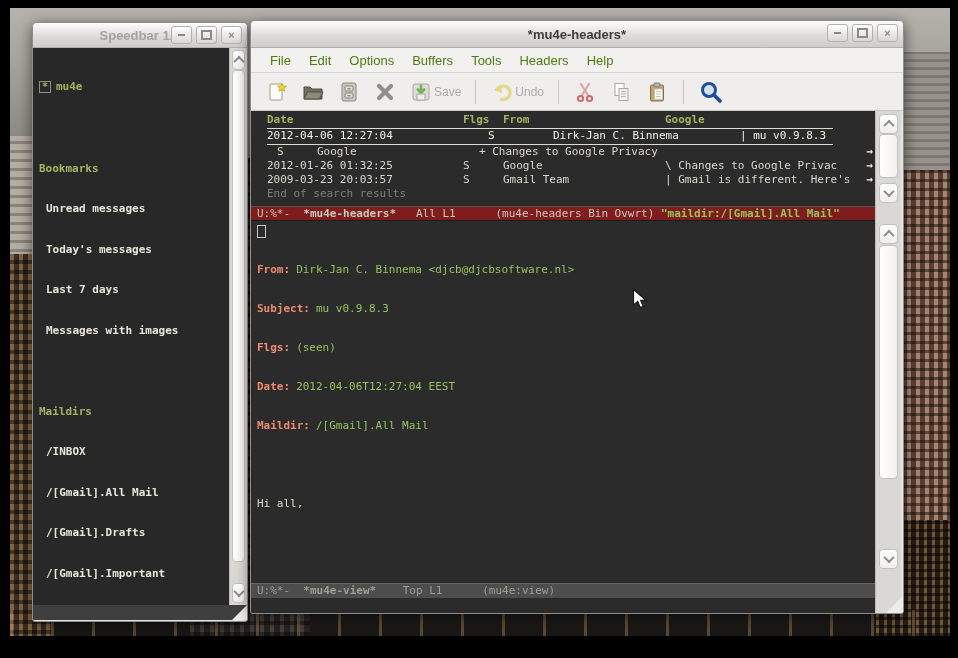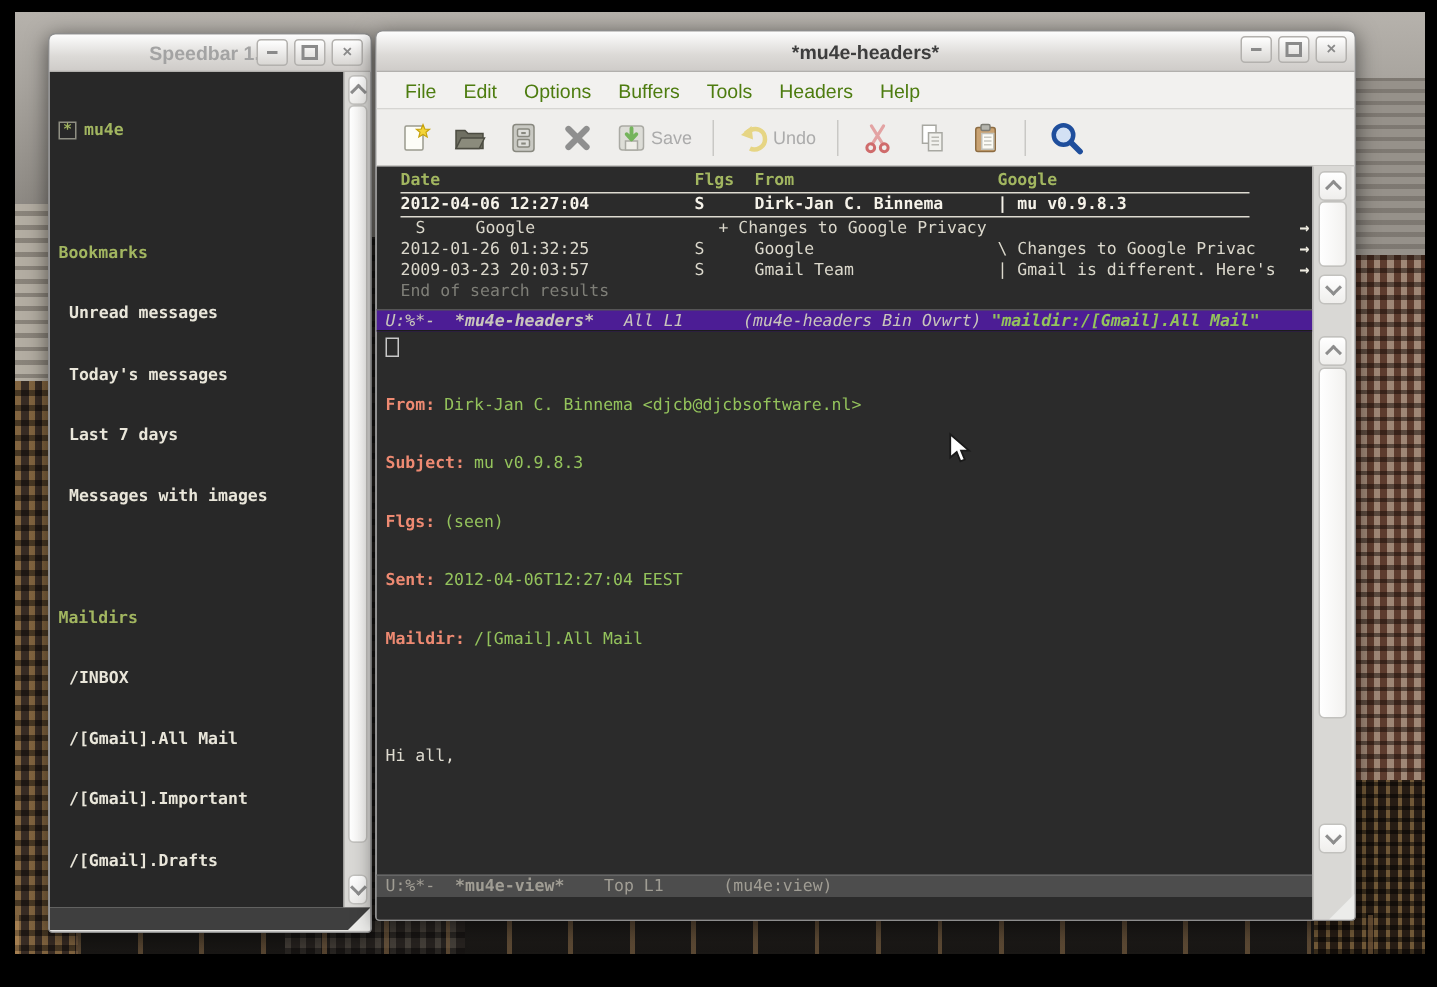--- a/index.html
+++ b/index.html
@@ -93,27 +93,27 @@
   
   .hdrs-pane{height:94px;padding:2px 0 0 16px;font-size:11px;color:#dbd8cc;overflow:hidden;}
   .hrow{display:flex;height:14px;line-height:14px;white-space:pre;}
   .hrow.head{color:#a2b660;font-weight:700;height:15px;}
   .c-date{width:186px;}
   .c-flags{width:50px;}
   .hrow .c-flags{padding-left:10px;box-sizing:border-box;}
   .c-from{width:162px;}
   .c-subj{flex:1;display:flex;}
   .tarrow{margin-left:auto;font-weight:700;color:#eeebe0;padding-right:2px;}
-  .hrow.selected{width:566px;font-weight:700;color:#f5f2e9;
-                 border-top:1px solid #dedbd1;border-bottom:1px solid #dedbd1;height:15px;line-height:14px;}
+  .hrow.selected{width:566px;font-weight:400;color:#f5f2e9;
+                 border-top:1px solid #dedbd1;border-bottom:1px solid #dedbd1;height:15px;line-height:14px;gap:25px;}
   .hfoot{color:#7f7f78;height:14px;line-height:14px;}
 
   
   .modeline{height:15px;font-size:11px;line-height:14px;white-space:pre;padding-left:6px;overflow:hidden;}
-  .modeline.active{background:#4c1d95;color:#c9c6bb;border-top:1px solid #555;border-bottom:1px solid #1c1c1c;box-sizing:border-box;font-style:italic;}
+  .modeline.active{background:#7f1d1d;color:#c9c6bb;border-top:1px solid #555;border-bottom:1px solid #1c1c1c;box-sizing:border-box;}
   .modeline.inactive{background:#4d4d4d;color:#a09d94;border-top:1px solid #666;box-sizing:border-box;}
   .ml-buf{font-weight:700;}
   .ml-query{color:#94c35c;font-weight:700;}
 
   
   .view-pane{height:363px;padding:3px 0 0 6px;font-size:11px;line-height:13px;color:#dedbd0;
              white-space:pre;position:relative;overflow:hidden;}
   .vline{height:13px;}
   .vlabel{color:#ee8a72;font-weight:700;}
   .vvalue{color:#94c35c;margin-left:6px;}
@@ -168,22 +168,22 @@
         <div class="sb-blank"></div>
         <div class="sb-h2">Bookmarks</div>
         <div class="sb-item">Unread messages</div>
         <div class="sb-item">Today's messages</div>
         <div class="sb-item">Last 7 days</div>
         <div class="sb-item">Messages with images</div>
         <div class="sb-blank"></div>
         <div class="sb-h2">Maildirs</div>
         <div class="sb-item">/INBOX</div>
         <div class="sb-item">/[Gmail].All Mail</div>
+        <div class="sb-item">/[Gmail].Drafts</div>
         <div class="sb-item">/[Gmail].Important</div>
-        <div class="sb-item">/[Gmail].Drafts</div>
         <div class="sb-item">/[Gmail].Sent Mail</div>
         
         
         
       </div>
       <div class="sb-scroll">
         <div class="scbtn" style="top:2px">
             <span class="chev up"></span>
           </div>
         <div class="scthumb" style="top:22px;height:490px"></div>
@@ -335,21 +335,21 @@
           <div class="hfoot">End of search results</div>
         </div>
 
         <div class="modeline active"><span>U:%*-  </span><span class="ml-buf">*mu4e-headers*</span><span>   All L1      (mu4e-headers Bin Ovwrt) </span><span class="ml-query">"maildir:/[Gmail].All Mail"</span></div>
 
         <div class="view-pane">
           <div class="hollow-cursor"></div>
           <div class="vline"><span class="vlabel">From:</span><span class="vvalue">Dirk-Jan C. Binnema &lt;djcb@djcbsoftware.nl&gt;</span></div>
           <div class="vline"><span class="vlabel">Subject:</span><span class="vvalue">mu v0.9.8.3</span></div>
           <div class="vline"><span class="vlabel">Flgs:</span><span class="vvalue">(seen)</span></div>
-          <div class="vline"><span class="vlabel">Sent:</span><span class="vvalue">2012-04-06T12:27:04 EEST</span></div>
+          <div class="vline"><span class="vlabel">Date:</span><span class="vvalue">2012-04-06T12:27:04 EEST</span></div>
           <div class="vline"><span class="vlabel">Maildir:</span><span class="vvalue">/[Gmail].All Mail</span></div>
           <div class="vline"></div>
           <div class="vline">Hi all,</div>
           <div class="vline"></div>
           
           
           
           
           
           

